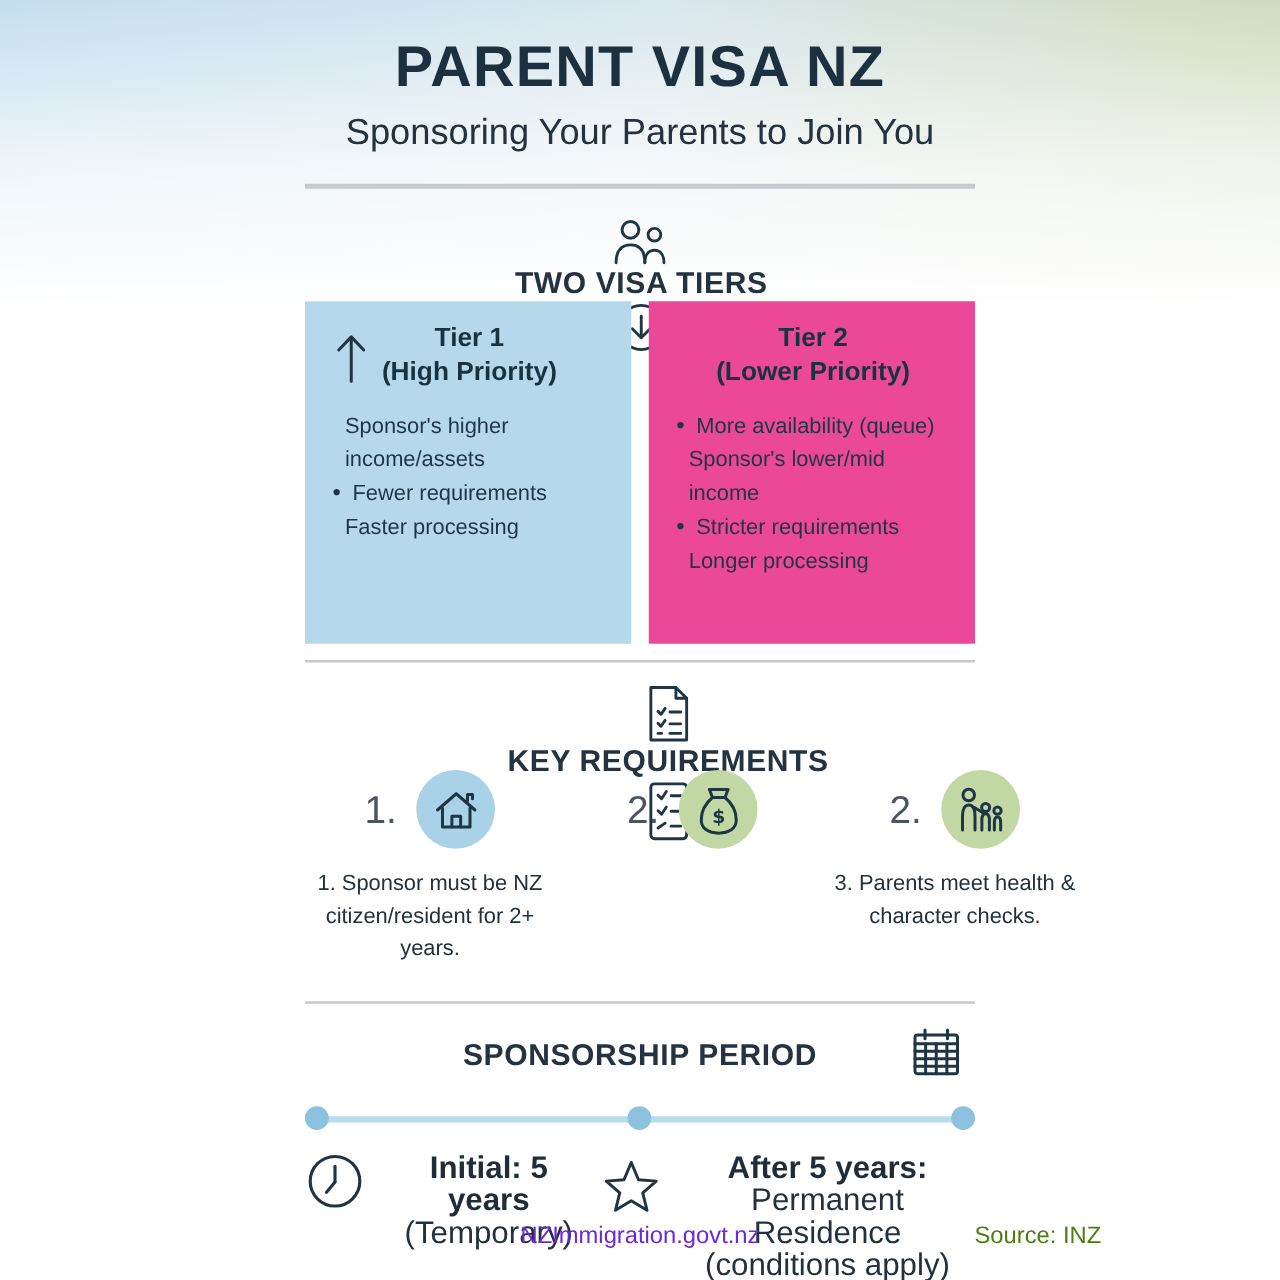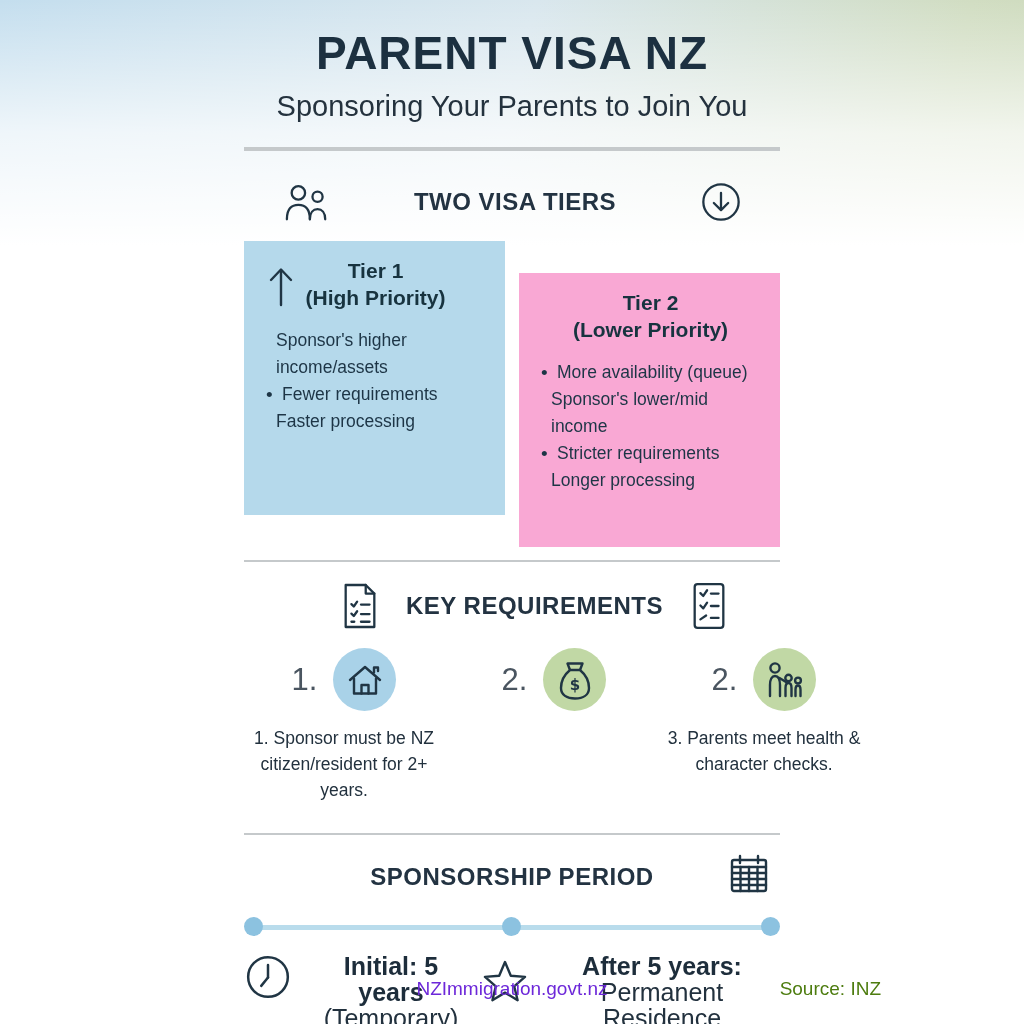--- a/index.html
+++ b/index.html
@@ -16,21 +16,21 @@
   .content { width:536px; margin:0 auto; }
 
   
   .title { text-align:center; font-size:46px; font-weight:bold; letter-spacing:1px; color:#1c3040; padding-top:26px; }
   .subtitle { text-align:center; font-size:29px; color:#24323e; margin-top:10px; }
   .divider { border:none; border-top:2px solid #c5c9cb; margin:0; }
   .div1 { margin-top:24px; }
   .options-heading { text-align:center; font-size:25px; font-weight:bold; color:#1c2f3f; margin:18px 0 16px; }
 
   
-  .sec-row { display:flex; align-items:center; justify-content:space-between; }
+  .sec-row { display:flex; align-items:center; justify-content:space-between;flex-direction:column; }
   .sec-title { font-size:24px; font-weight:bold; letter-spacing:0.5px; color:#233342; text-align:center; flex:1; }
   .tiers-row { margin-top:22px; height:58px; padding:0 38px 0 40px; }
   .keyreq-row { margin-top:16px; height:56px; padding:0 50px 0 95px; }
   .sponsor-row { margin-top:16px; height:52px; padding:0 8px; position:relative; }
   .sponsor-row .sec-title { position:absolute; left:0; right:0; top:12px; }
   .sponsor-row .cal { position:absolute; right:10px; top:2px; }
 
   
   .cards { display:flex; gap:14px; margin-top:10px; }
   .card { width:261px; height:274px; padding:16px 12px 0 14px; position:relative; }
@@ -111,21 +111,21 @@
       <h3>
         <span>Tier 1</span><br>
         <span>(High Priority)</span>
       </h3>
       <ul>
         <li class="cont">Sponsor's higher income/assets</li>
         <li class="bullet">Fewer requirements</li>
         <li class="cont">Faster processing</li>
       </ul>
     </div>
-    <div class="card" style="background-color: #f9a8d4; margin-top: 32px;">
+    <div class="card" style="background-color: #ec4899;">
       <h3>
         <span>Tier 2</span><br>
         <span>(Lower Priority)</span>
       </h3>
       <ul>
         <li class="bullet">More availability (queue)</li>
         <li class="cont">Sponsor's lower/mid income</li>
         <li class="bullet">Stricter requirements</li>
         <li class="cont">Longer processing</li>
       </ul>

